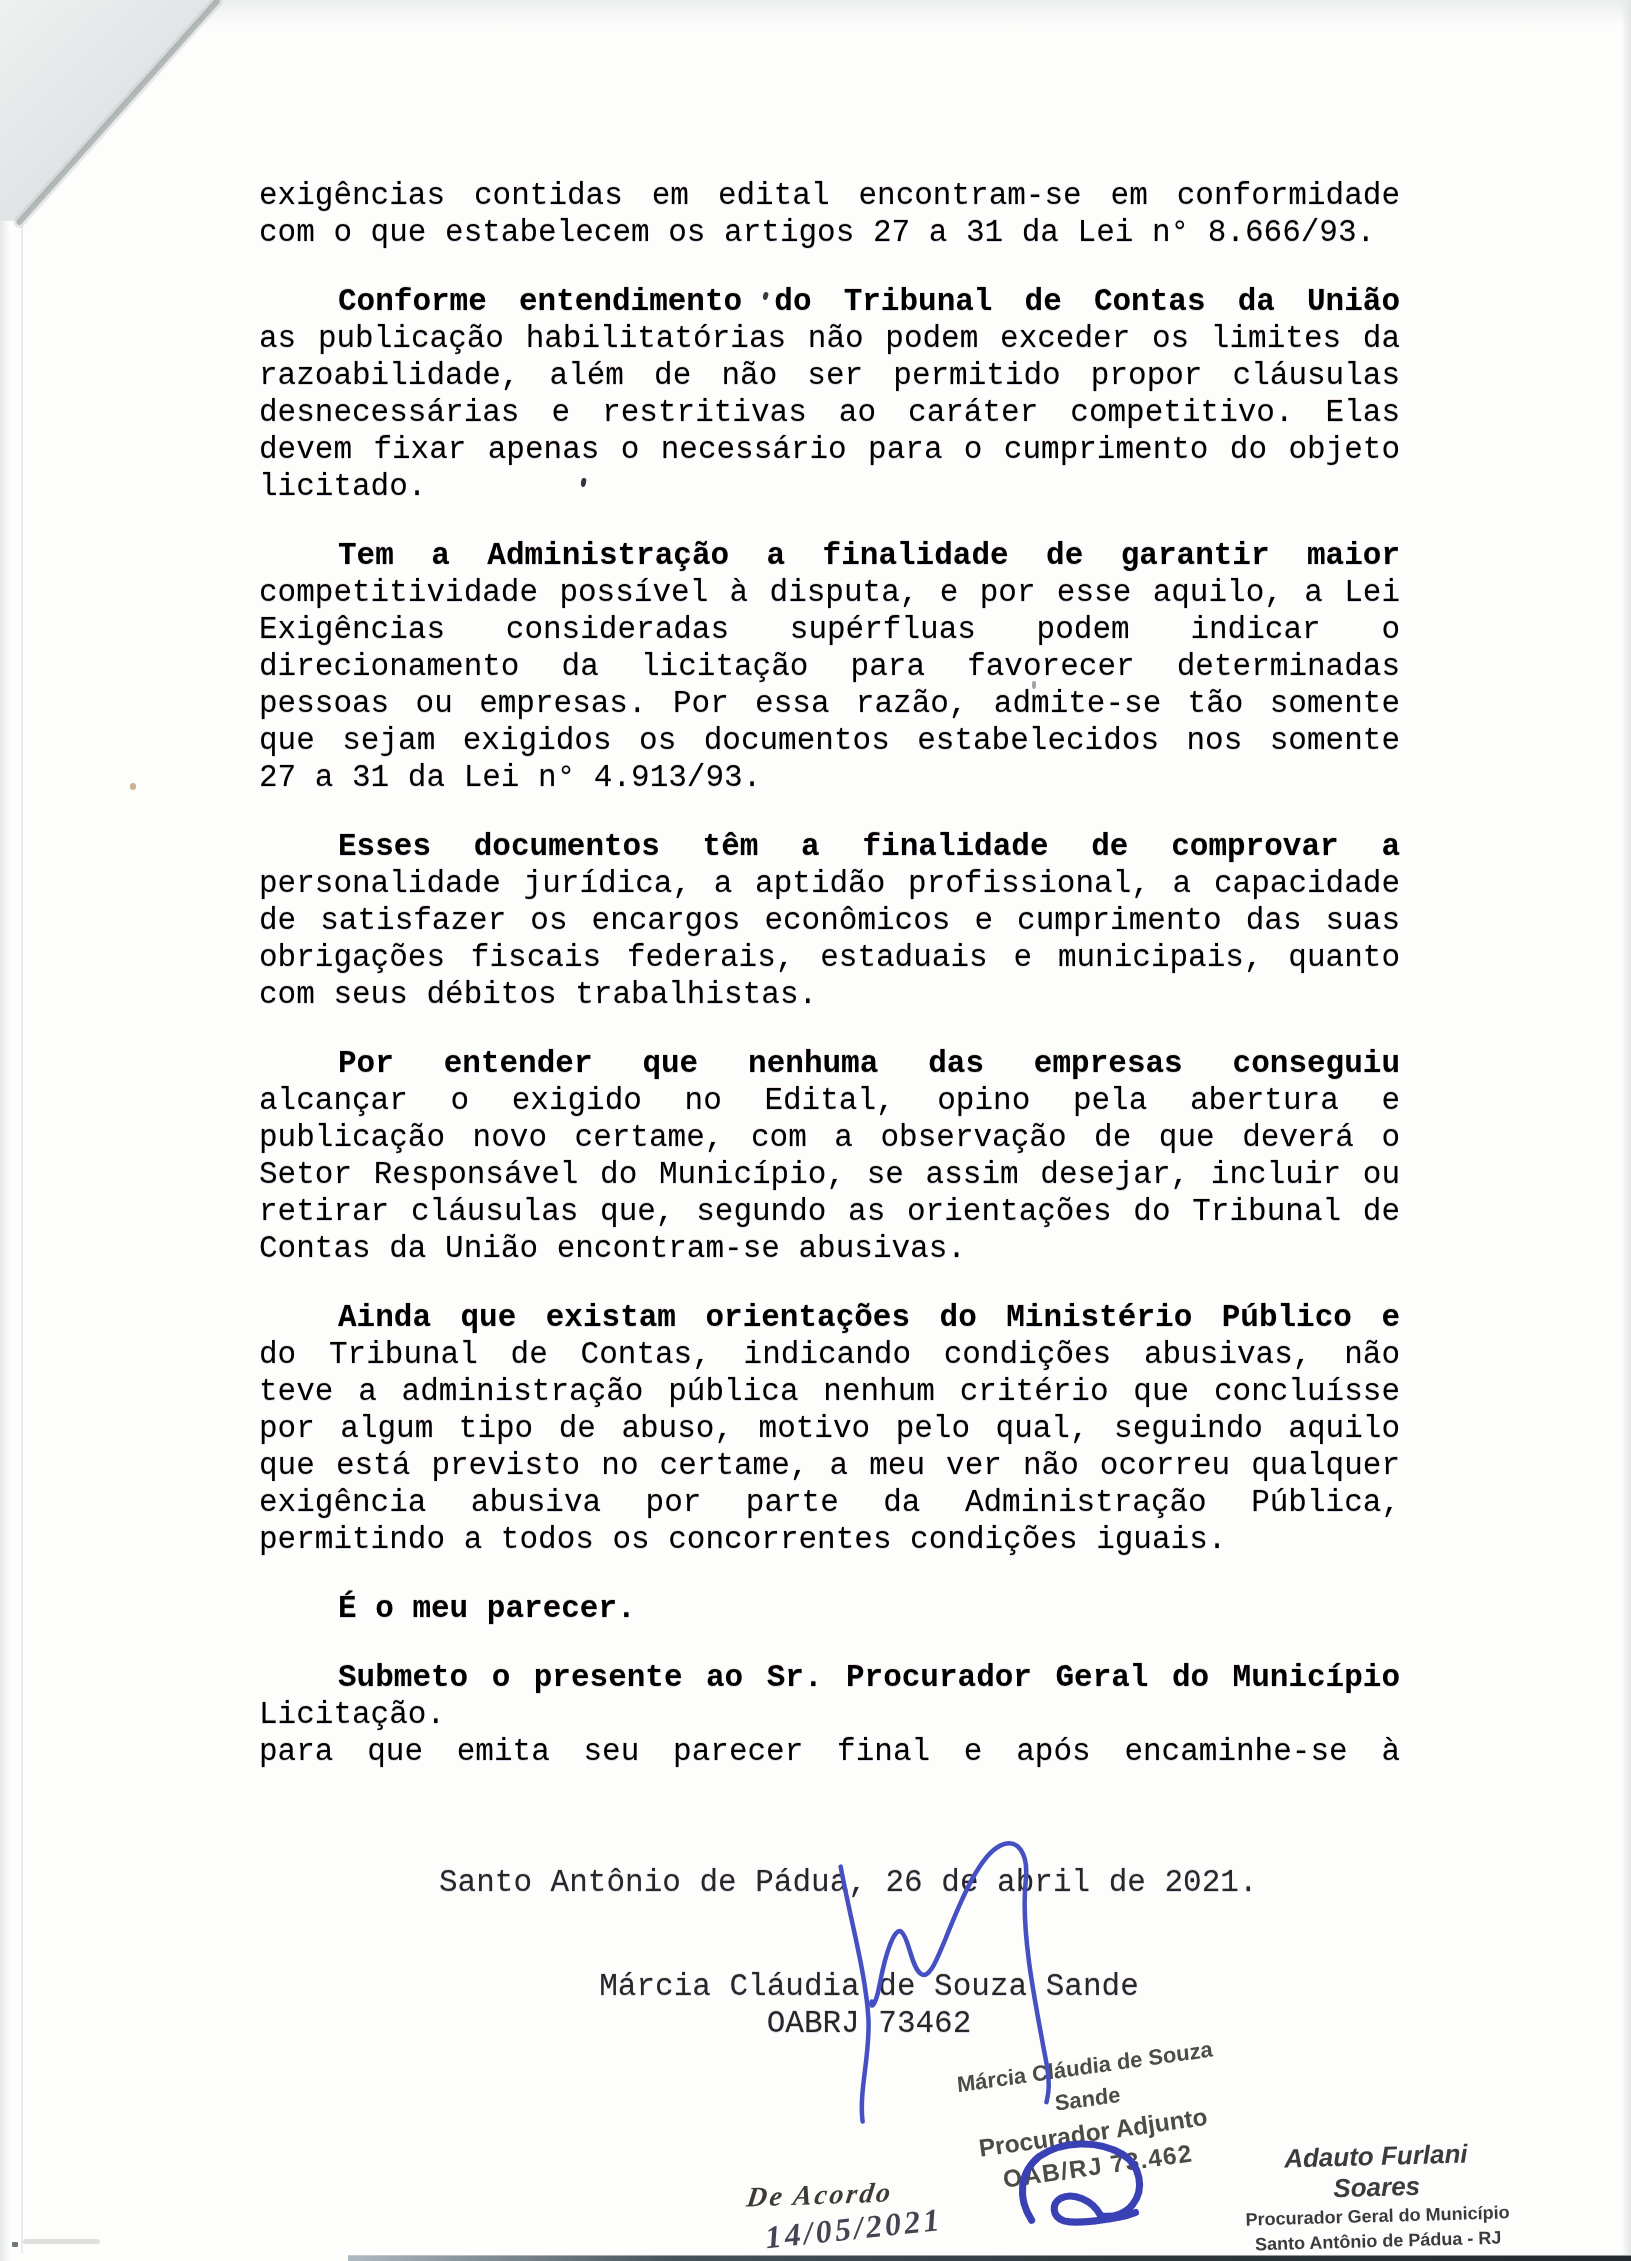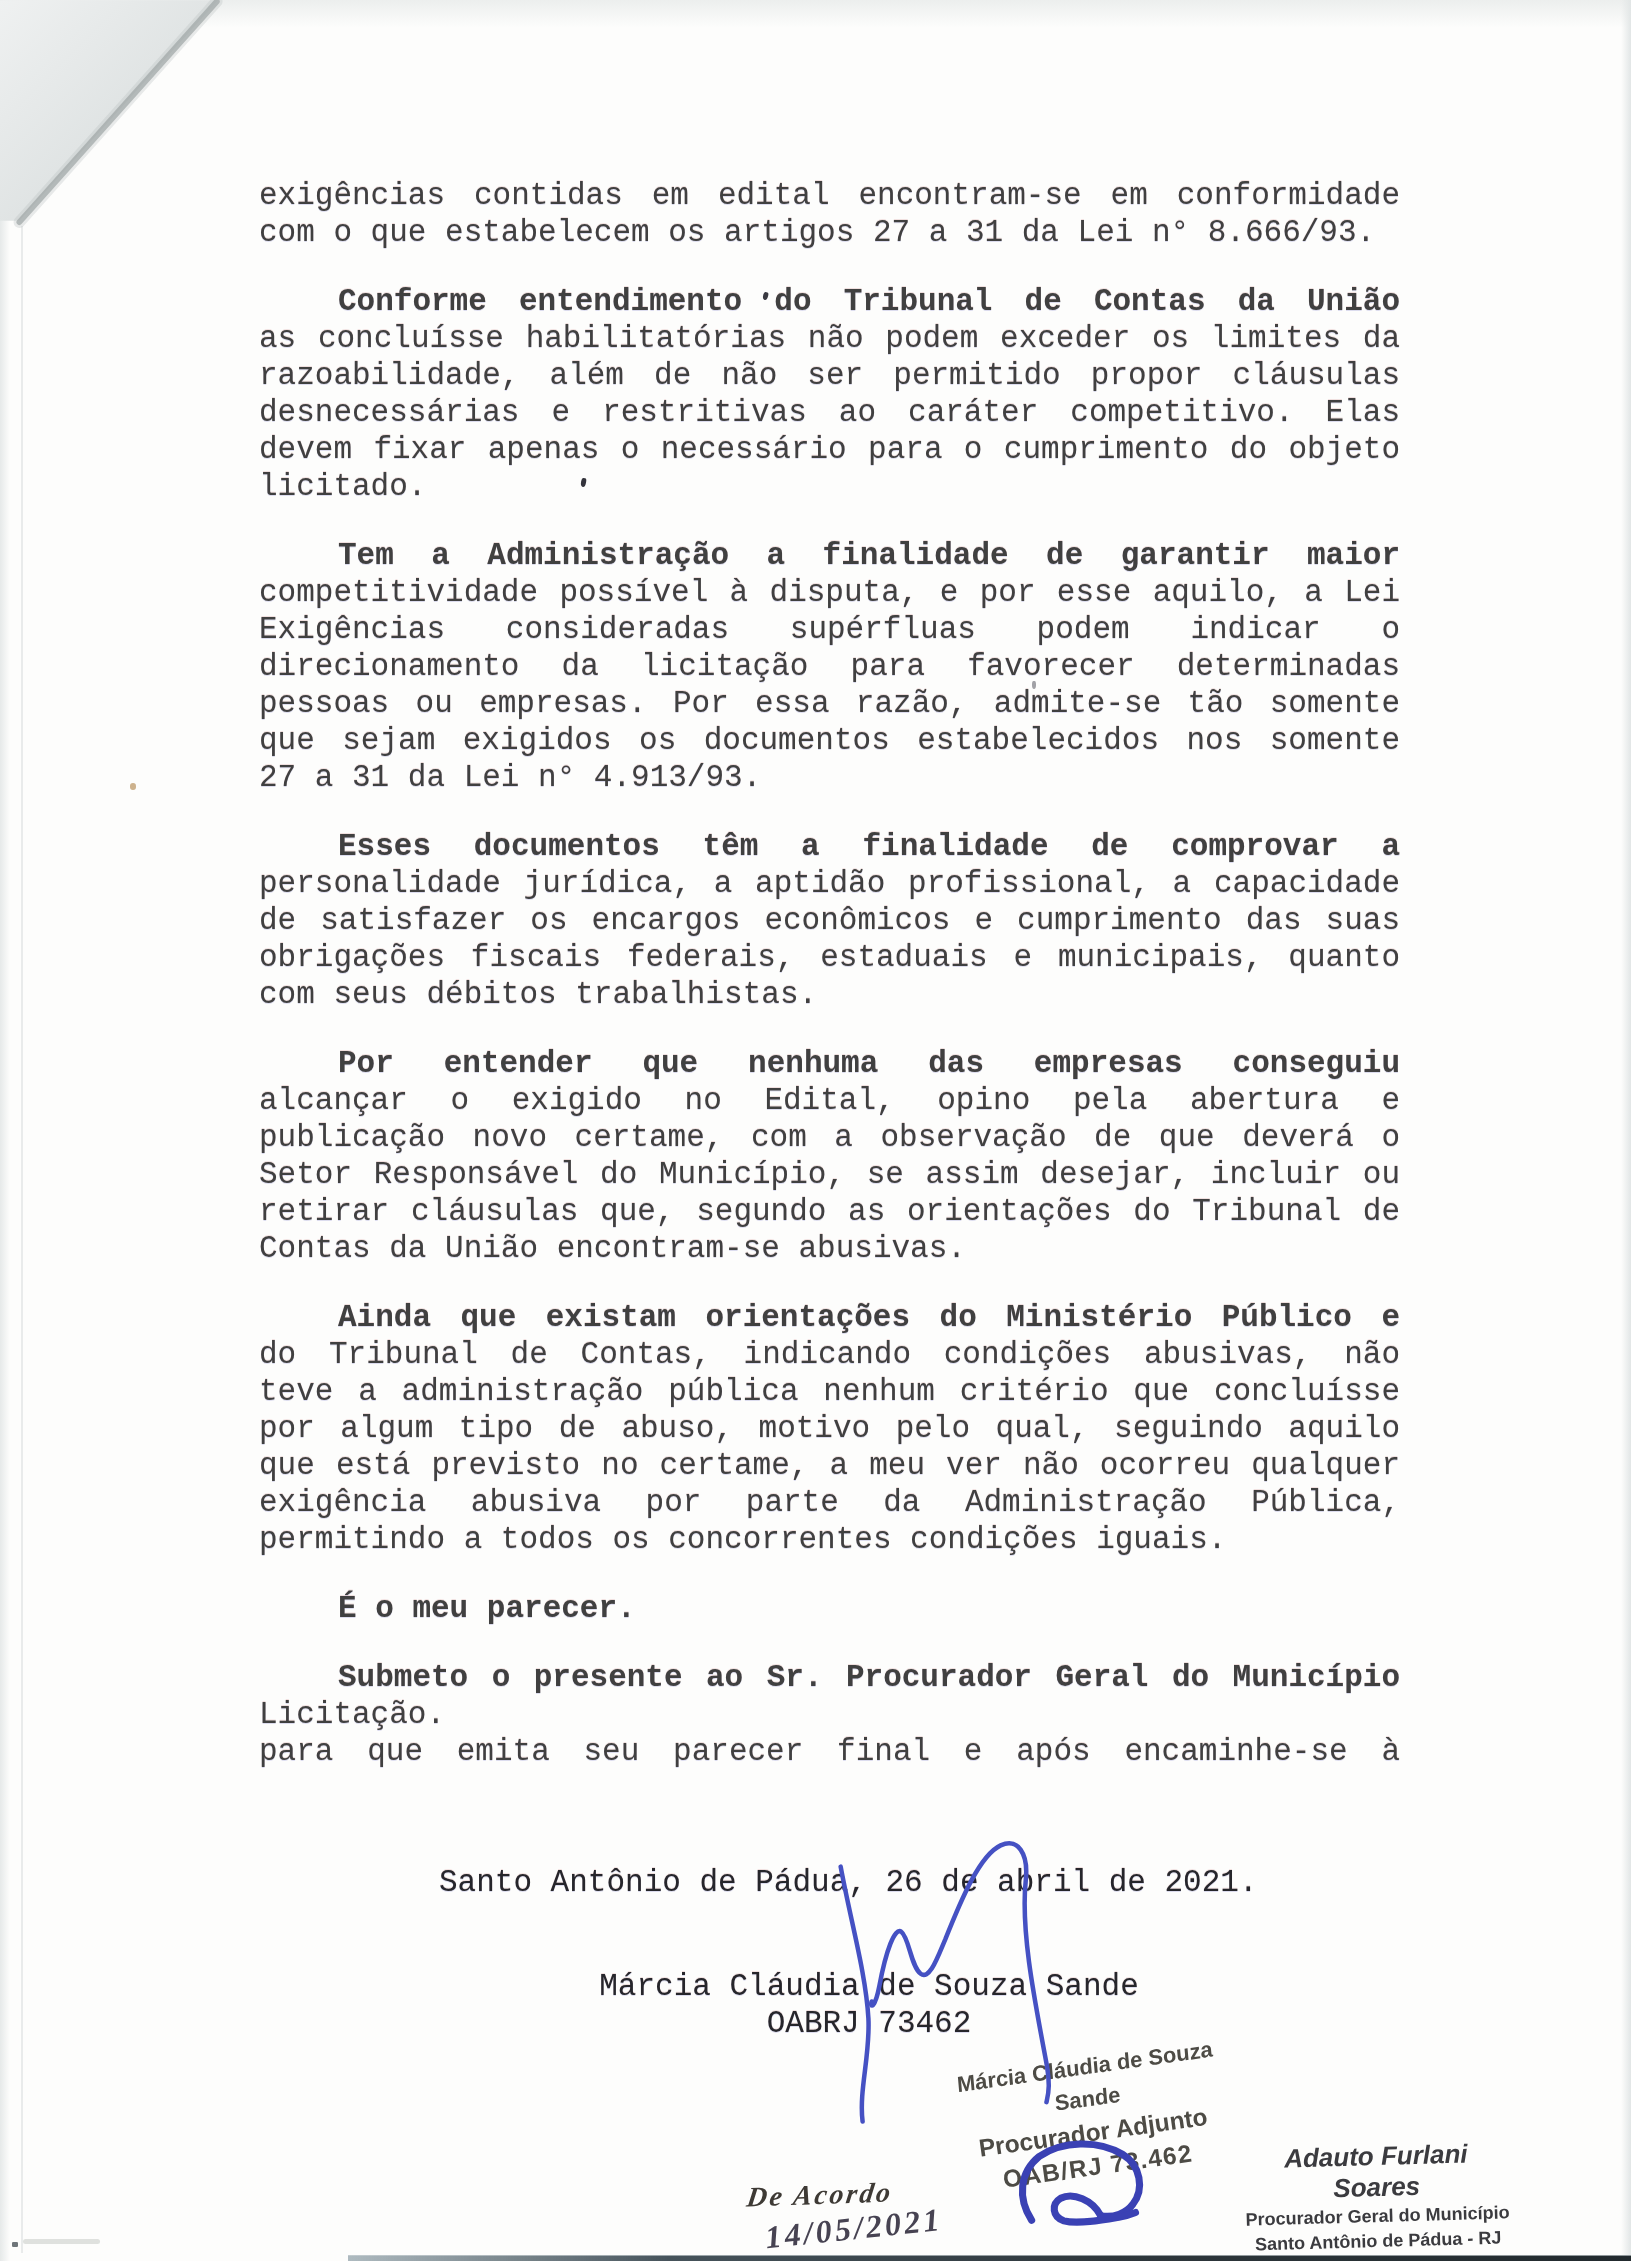--- a/index.html
+++ b/index.html
@@ -18,21 +18,21 @@
   .edge-top{position:absolute;left:0;top:0;right:0;height:28px;
     background:linear-gradient(to bottom,#e9eceb,rgba(255,255,255,0));opacity:.85;}
   .edge-right{position:absolute;right:0;top:0;bottom:0;width:9.7px;
     background:linear-gradient(to left,#e2e6e6,rgba(255,255,255,0));}
   .edge-bottom{position:absolute;left:348px;right:0;bottom:0;height:5.8px;
     border-top:1.3px solid rgba(203,211,213,0.65);
     background:linear-gradient(to right,rgba(110,132,142,0.55),#46535b 25%,#2e373c 60%,#222a2e);}
   
   #typed-text{
     position:absolute;left:259px;top:177px;width:1141px;
-    font-size:31px;line-height:37px;color:#404040;
+    font-size:31px;line-height:37px;color:#000000;
     text-shadow:0 -0.6px 0 rgba(160,50,50,0.14),0 0.6px 0 rgba(50,50,170,0.16);
   }
   .para{margin:0 0 32px 0;}
   .line{text-align:justify;text-align-last:justify;white-space:normal;}
   .line.last{text-align-last:left;}
   .line.indent{padding-left:79px;font-weight:bold;}
   .dateline{
     position:absolute;left:439px;top:1864px;white-space:nowrap;
     font-size:31px;line-height:37px;color:#26262b;
     text-shadow:0 -0.6px 0 rgba(160,50,50,0.14),0 0.6px 0 rgba(50,50,170,0.16);
@@ -87,21 +87,21 @@
 <div class="edge-right" data-name="scan-edge-right"></div>
 <div class="edge-bottom" data-name="scan-edge-bottom"></div>
 
 <div id="typed-text" data-name="typed-text">
     <div class="para" data-name="paragraph">
       <div class="line" data-name="text-line">exigências contidas em edital encontram-se em conformidade</div>
       <div class="line last" data-name="text-line">com o que estabelecem os artigos 27 a 31 da Lei n° 8.666/93.</div>
     </div>
     <div class="para" data-name="paragraph">
       <div class="line indent" data-name="text-line">Conforme entendimento do Tribunal de Contas da União</div>
-      <div class="line" data-name="text-line">as concluísse habilitatórias não podem exceder os limites da</div>
+      <div class="line" data-name="text-line">as publicação habilitatórias não podem exceder os limites da</div>
       <div class="line" data-name="text-line">razoabilidade, além de não ser permitido propor cláusulas</div>
       <div class="line" data-name="text-line">desnecessárias e restritivas ao caráter competitivo. Elas</div>
       <div class="line" data-name="text-line">devem fixar apenas o necessário para o cumprimento do objeto</div>
       <div class="line last" data-name="text-line">licitado.</div>
     </div>
     <div class="para" data-name="paragraph">
       <div class="line indent" data-name="text-line">Tem a Administração a finalidade de garantir maior</div>
       <div class="line" data-name="text-line">competitividade possível à disputa, e por esse aquilo, a Lei</div>
       <div class="line" data-name="text-line">Exigências consideradas supérfluas podem indicar o</div>
       <div class="line" data-name="text-line">direcionamento da licitação para favorecer determinadas</div>

